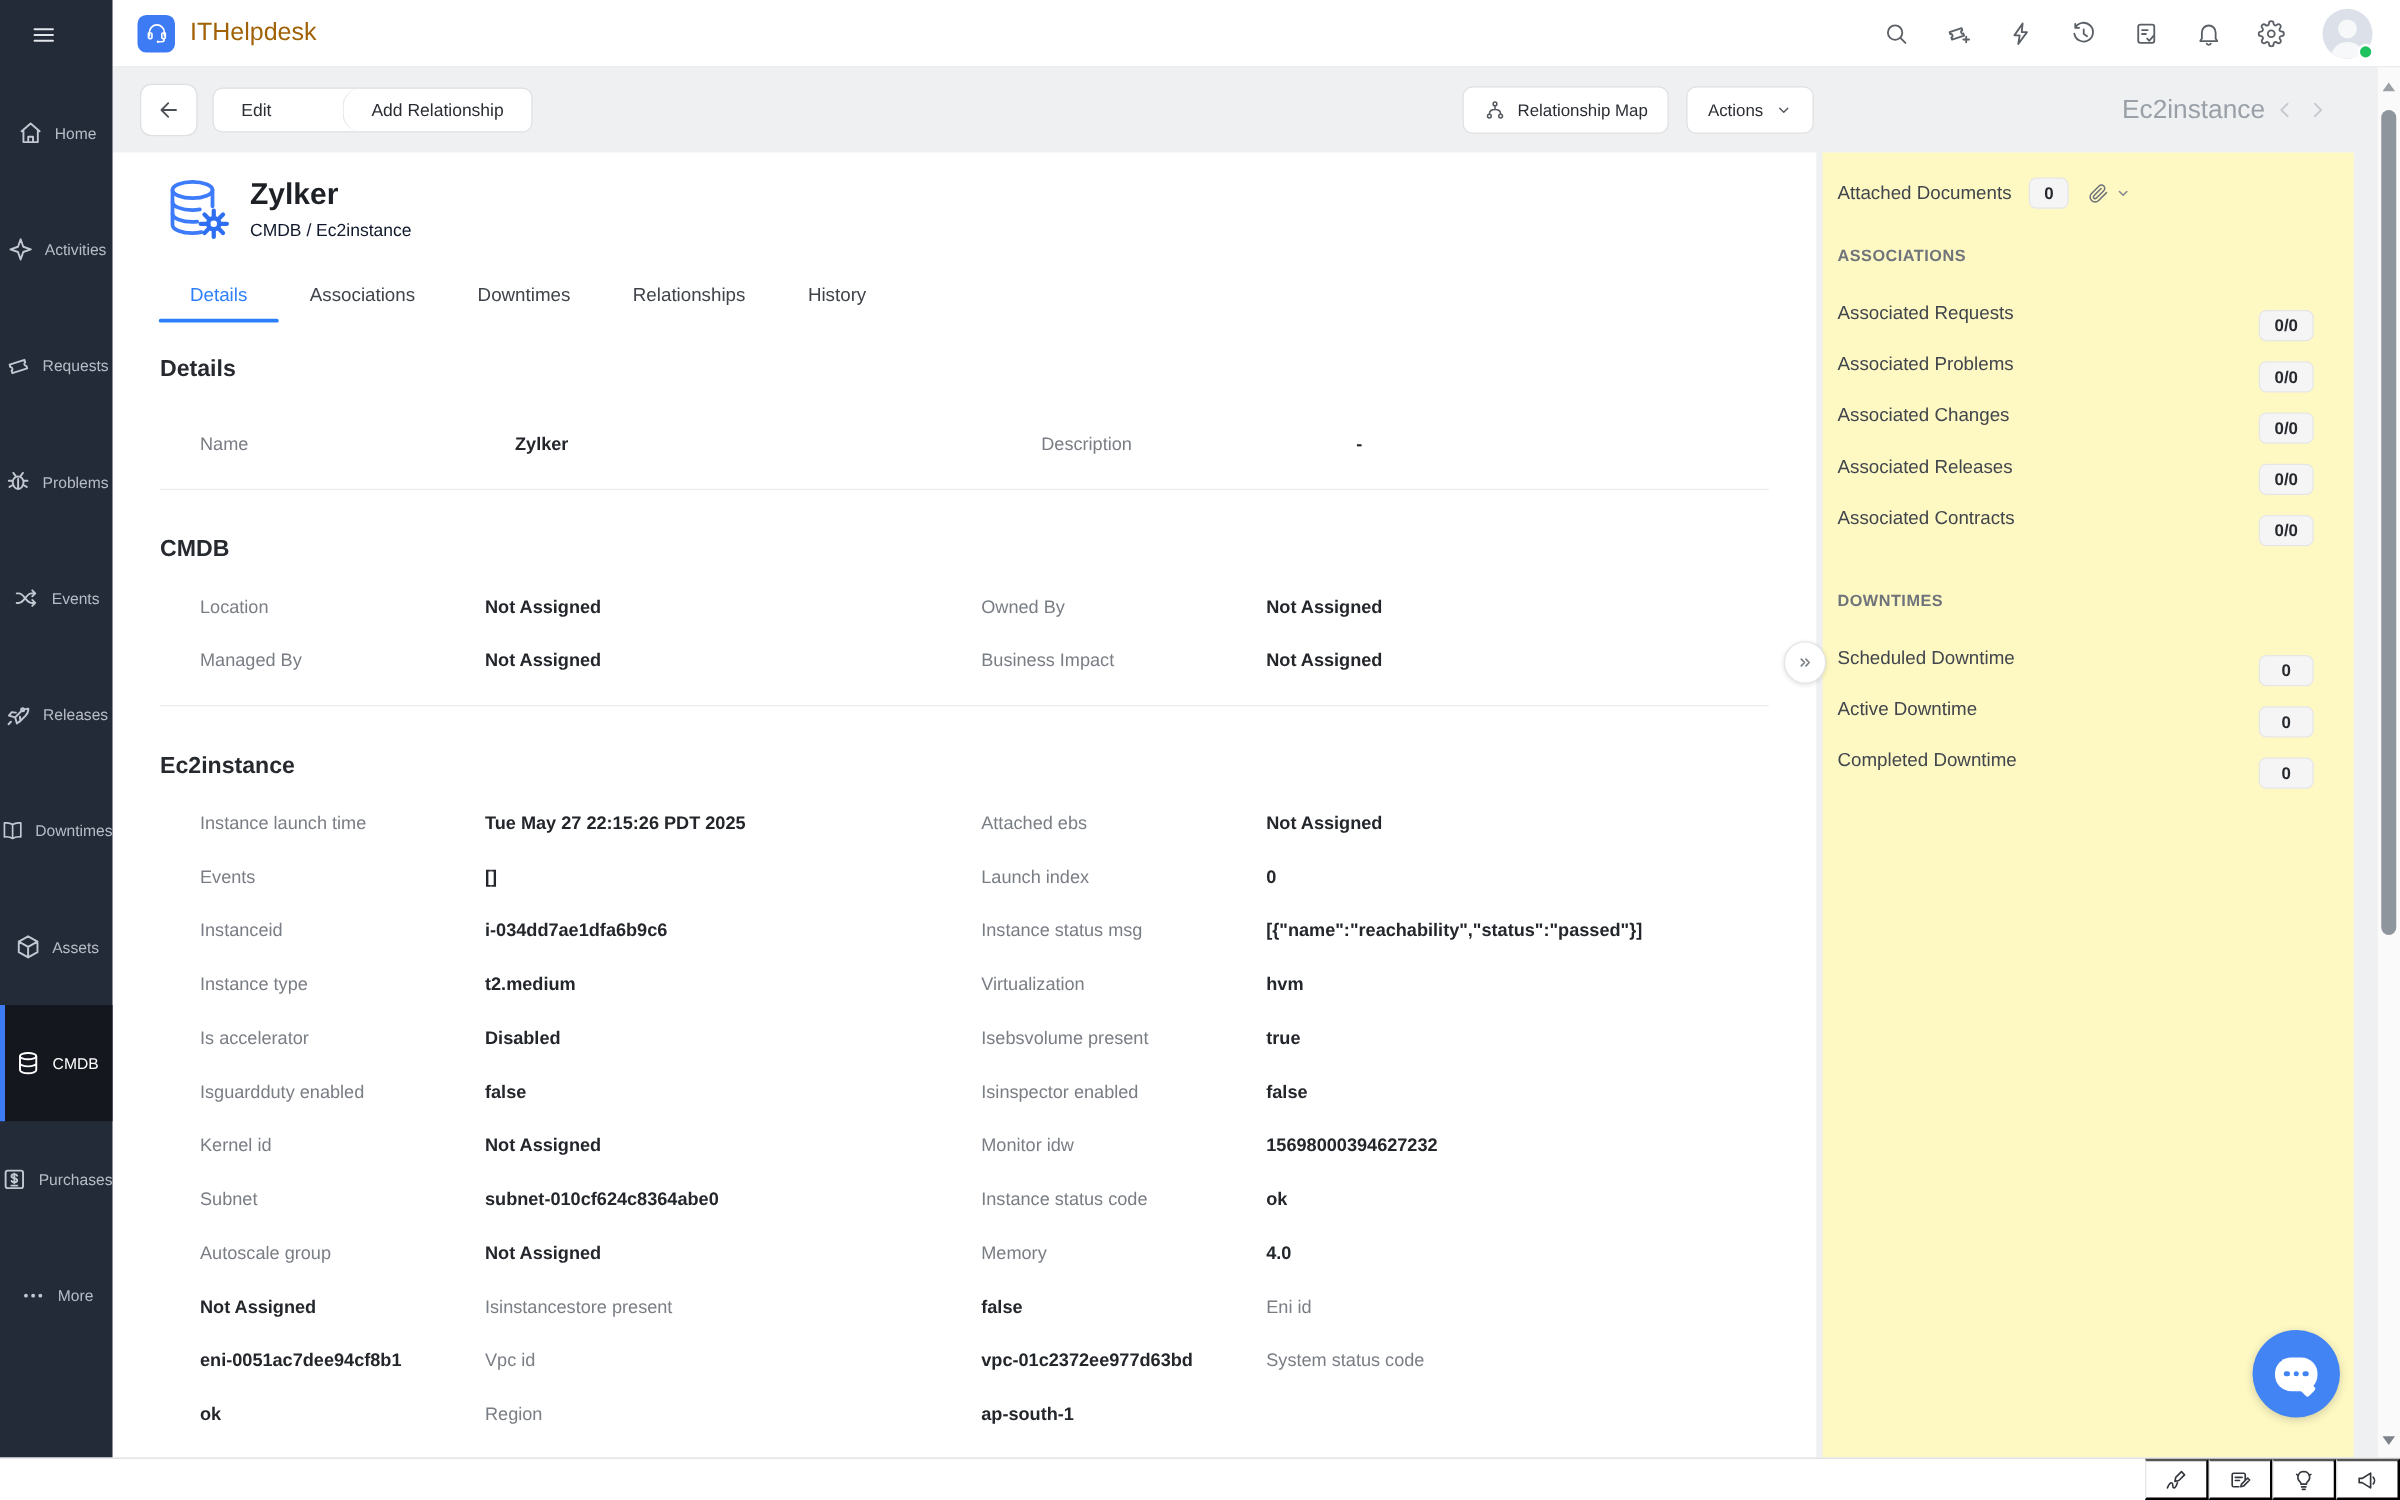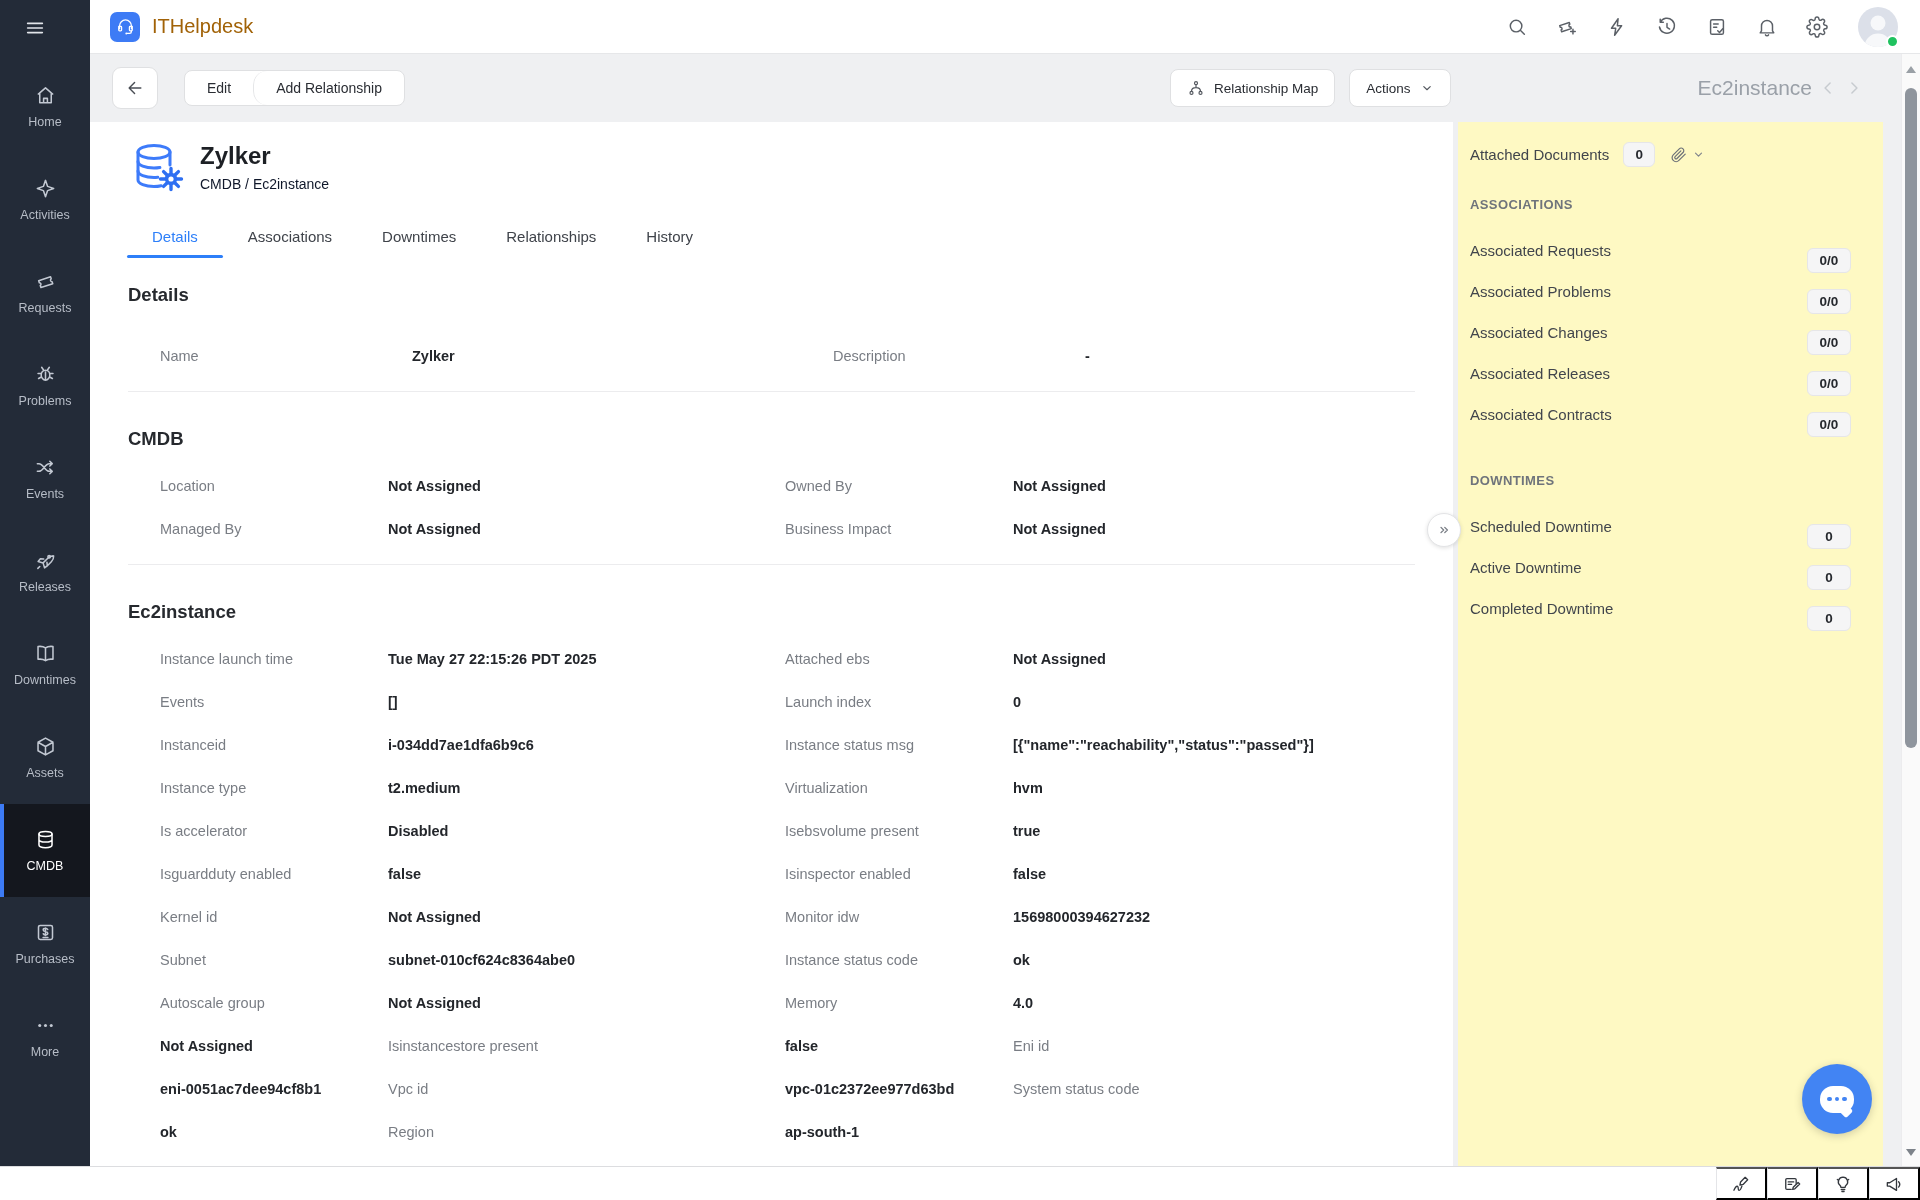--- a/index.html
+++ b/index.html
@@ -5,42 +5,42 @@
   * { margin:0; padding:0; box-sizing:border-box; }
   html,body { width:1920px; height:1200px; }
   body { position:relative; font-family:"Liberation Sans",sans-serif; background:#EFF0F2; overflow:hidden; color:#23262b; }
   .icon { display:inline-block; }
   .icon svg { display:block; width:100%; height:100%; }
 
   
   .sidebar { position:absolute; left:0; top:0; width:90px; height:1168px; background:#232B38; z-index:5; }
   .hamburger { position:absolute; top:17px; left:24px; width:22px; height:22px; color:#e2e5ea; cursor:pointer; background:none; border:none; }
   .nav { position:absolute; top:60px; left:0; right:0; }
-  .nav-item { height:93px; display:flex; flex-direction:column; align-items:center; justify-content:center; gap:8px; color:#b7bdc7; font-size:12.5px; cursor:pointer; position:relative; }
+  .nav-item { height:93px; display:flex; flex-direction:row; align-items:center; justify-content:center; gap:8px; color:#b7bdc7; font-size:12.5px; cursor:pointer; position:relative; }
   .nav-item .icon { width:23px; height:23px; color:#c2c8d2; }
   .nav-item.active { background:#14171E; color:#fff; }
   .nav-item.active .icon { color:#fff; }
   .nav-item.active::before { content:''; position:absolute; left:0; top:0; bottom:0; width:4px; background:#3D7BF5; }
 
   
   .topbar { position:absolute; left:90px; top:0; width:1830px; height:54px; background:#fff; border-bottom:1px solid #e6e7e9; display:flex; align-items:center; z-index:4; }
   .logo { margin-left:20px; width:30px; height:30px; border-radius:7px; background:#3D7BF5; display:flex; align-items:center; justify-content:center; }
   .logo .icon { width:21px; height:21px; color:#fff; }
   .app-title { margin-left:12px; font-size:20px; font-weight:500; color:#a16207; }
   .topbar-icons { margin-left:auto; display:flex; align-items:center; gap:28px; margin-right:22px; color:#5b6067; }
   .tb-icon { width:22px; height:22px; background:none; border:none; color:#5b6067; cursor:pointer; padding:0; }
   .avatar { position:relative; width:40px; height:40px; cursor:pointer; margin-left:2px; }
   .avatar-circle { width:40px; height:40px; border-radius:50%; background:#dce0e9; overflow:hidden; }
   .online-dot { position:absolute; right:-1px; bottom:-1px; width:13px; height:13px; background:#1fc25f; border:2px solid #fff; border-radius:50%; }
 
   
   .toolbar { position:absolute; left:90px; top:54px; width:1830px; height:68px; display:flex; align-items:center; z-index:3; }
   .back-btn { margin-left:22px; width:46px; height:42px; background:#fff; border:1px solid #dfe0e2; border-radius:9px; display:flex; align-items:center; justify-content:center; color:#4a4e55; cursor:pointer; }
   .back-btn .icon { width:20px; height:20px; }
-  .seg { margin-left:26px; display:flex; border:1px solid #dfe0e2; border-radius:8px; background:#fff; height:36px; overflow:hidden; }
+  .seg { margin-left:12px; display:flex; border:1px solid #dfe0e2; border-radius:8px; background:#fff; height:36px; overflow:hidden;gap:35px; }
   .seg-btn { padding:0 22px; font-size:14px; color:#2a2d33; display:flex; align-items:center; background:none; border:none; cursor:pointer; font-family:inherit; }
   .seg-btn + .seg-btn { border-left:1px solid #e5e6e8;border-radius:14px; }
   .toolbar-right { margin-left:auto; margin-right:56px; display:flex; align-items:center; }
   .btn { height:38px; background:#fff; border:1px solid #dfe0e2; border-radius:8px; display:flex; align-items:center; gap:9px; padding:0 16px; font-size:13.5px; color:#2a2d33; cursor:pointer; font-family:inherit; }
   .btn .icon { width:18px; height:18px; color:#54585f; }
   .btn .chev { width:14px; height:14px; color:#54585f; }
   .actions-btn { margin-left:14px; }
   .entity-nav { margin-left:247px; display:flex; align-items:center; gap:6px; }
   .entity-title { font-size:21px; color:#9aa0a8; }
   .entity-chev { width:20px; height:20px; color:#c7cbd0; background:none; border:none; padding:0; cursor:pointer; }

